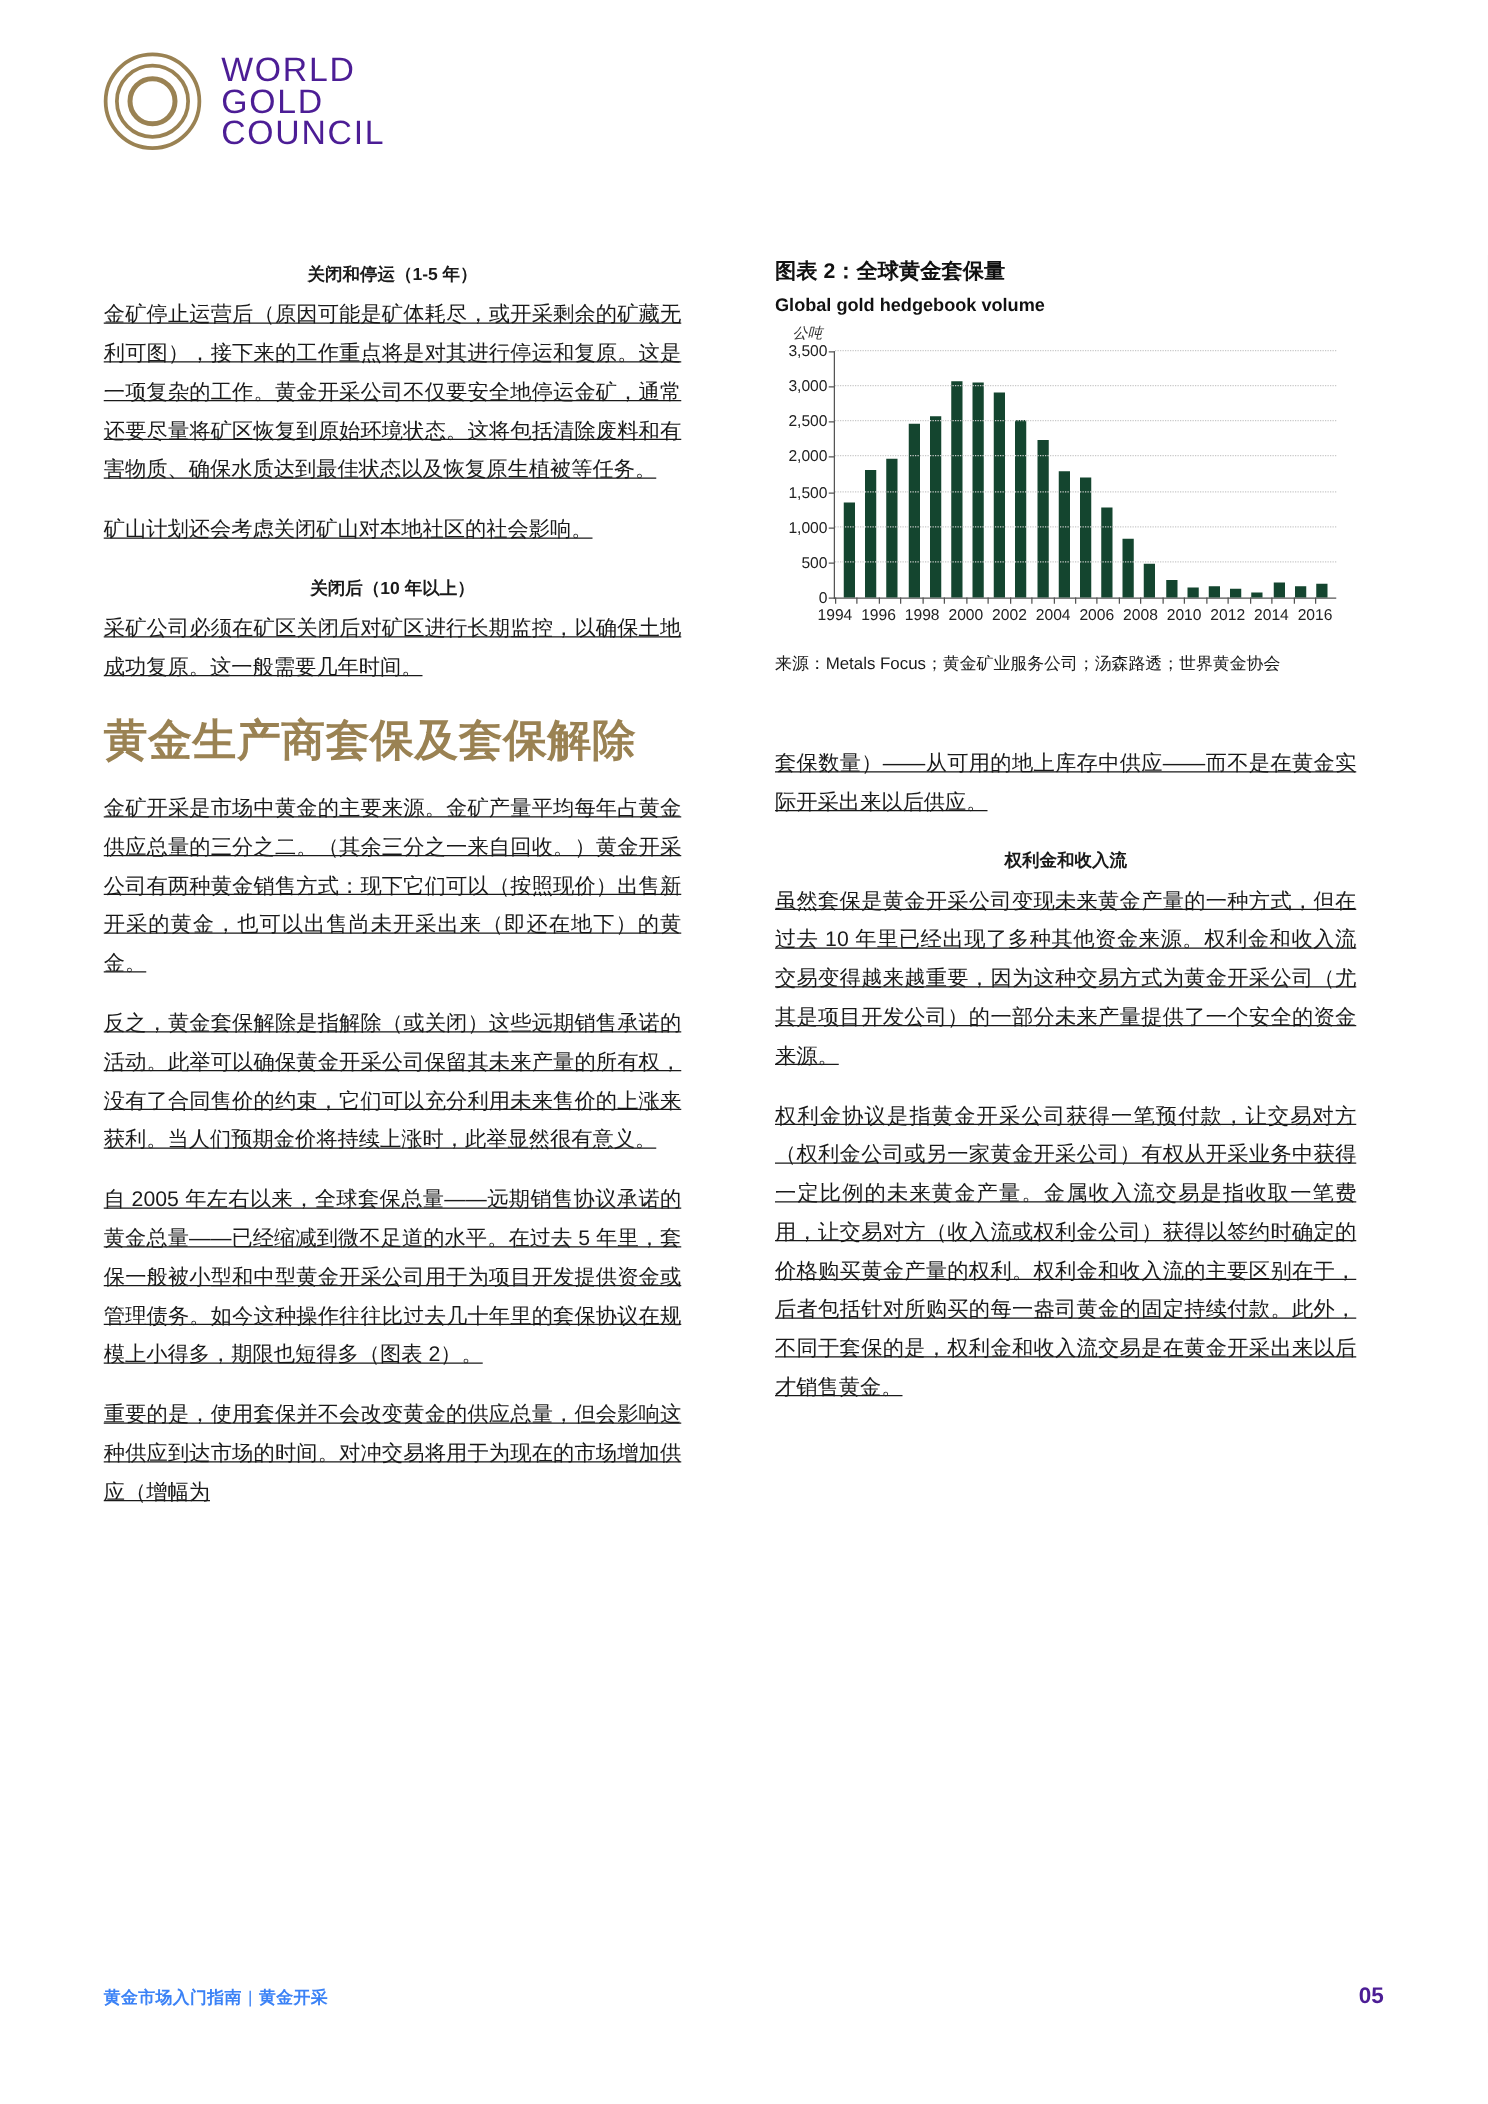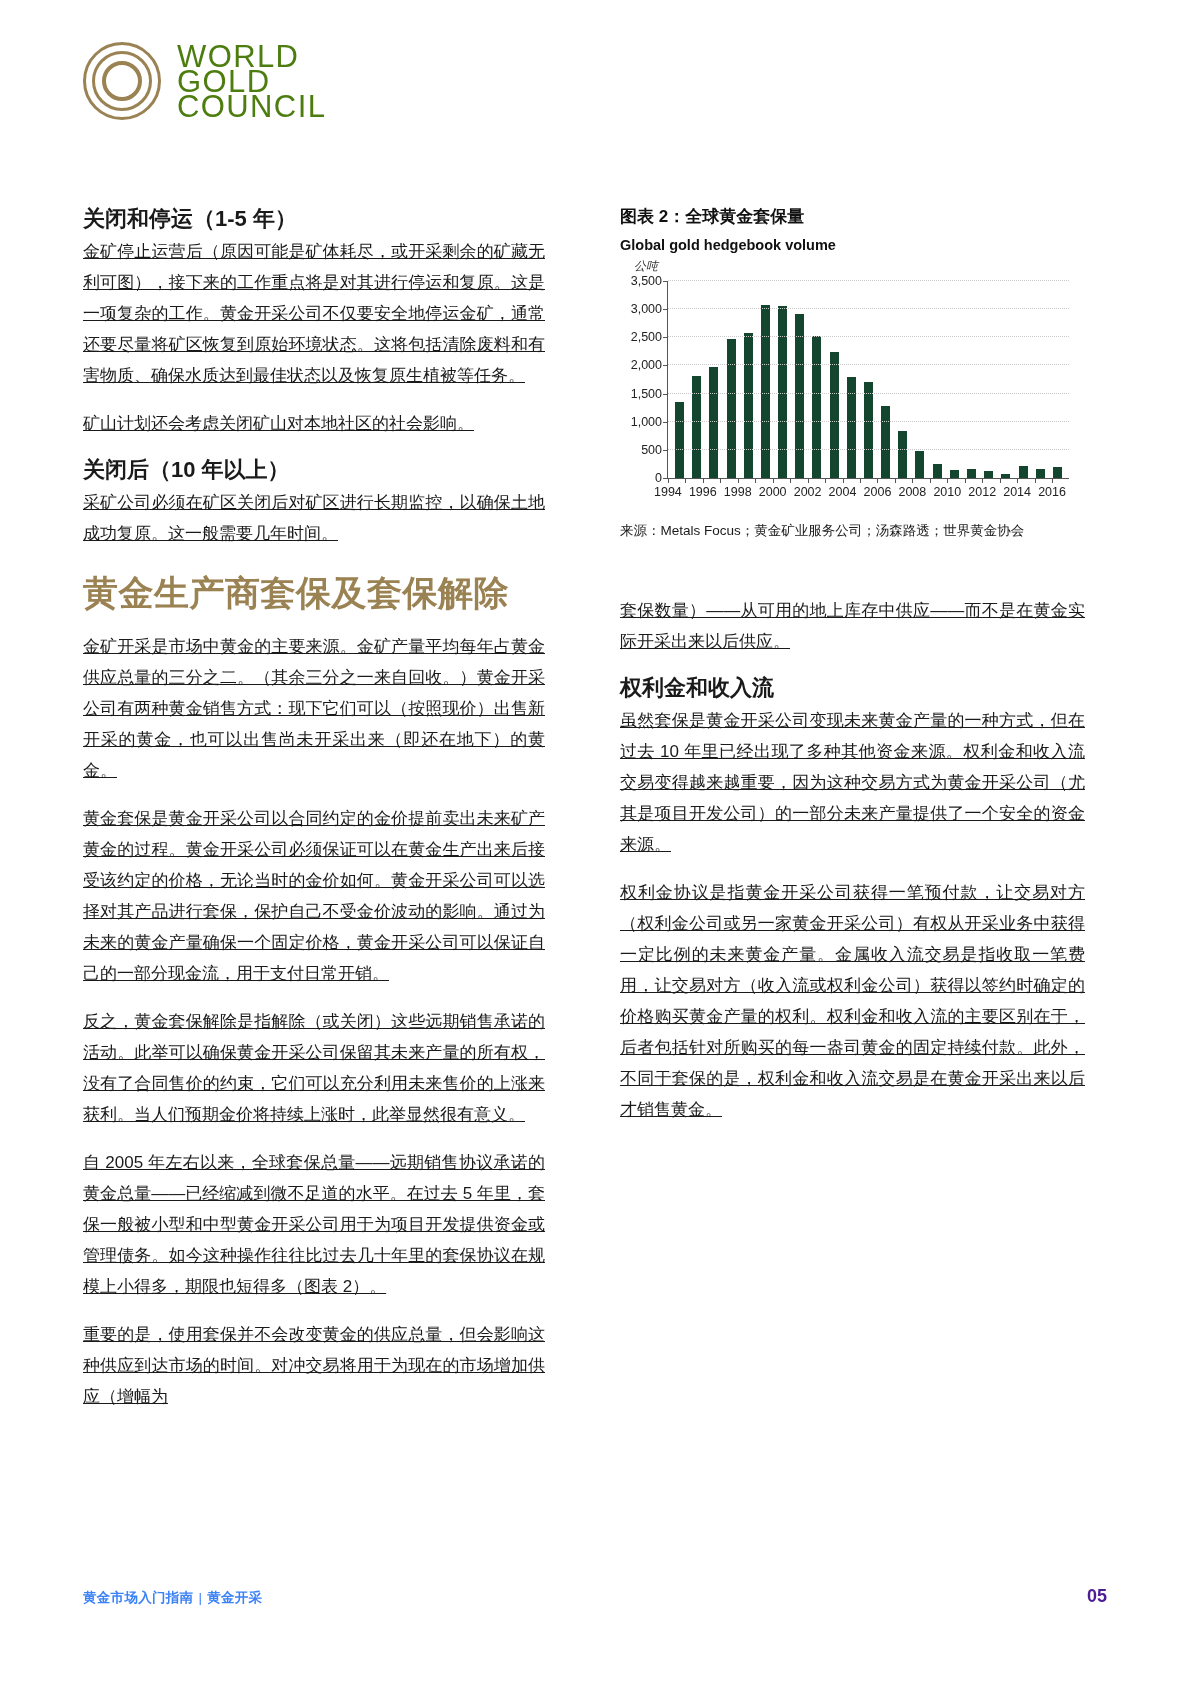--- a/index.html
+++ b/index.html
@@ -39,22 +39,22 @@
   .logo-mark span {
     position: absolute;
     border-radius: 50%;
     border: 3px solid #9a8253;
     box-sizing: border-box;
   }
   .ring1 { left: 0; top: 0; width: 78px; height: 78px; }
   .ring2 { left: 9px; top: 9px; width: 60px; height: 60px; }
   .ring3 { left: 19px; top: 19px; width: 40px; height: 40px; border-width: 4px !important; }
   .logo-text {
-    color: #4d7c0f;
-    font-size: 31px;
+    color: #4c1d95;
+    font-size: 27px;
     line-height: 25px;
     letter-spacing: 1.4px;
     font-weight: 400;
     font-family: "Liberation Sans", sans-serif;
   }
 
   
   .col-left {
     position: absolute;
     left: 83px;
@@ -68,25 +68,26 @@
     width: 462px;
   }
   .col-right-text {
     position: absolute;
     left: 620px;
     top: 595px;
     width: 465px;
   }
 
   h3.sub {
-    font-size: 22px;
+    font-size: 14px;
     font-weight: bold;
     color: #1a1a1a;
     margin: 0 0 3px 0;
     line-height: 28px;
+    text-align: center;
   }
   p.body {
     font-size: 17px;
     color: #1a1a1a;
     margin: 0 0 17px 0;
     line-height: 31px;
     text-align: justify;
     text-justify: inter-ideograph;
     text-decoration: underline;
   }
@@ -259,21 +260,20 @@
   </div>
 
   <div class="col-left">
     <h3 class="sub">关闭和停运（1-5 年）</h3>
     <p class="body">金矿停止运营后（原因可能是矿体耗尽，或开采剩余的矿藏无利可图），接下来的工作重点将是对其进行停运和复原。这是一项复杂的工作。黄金开采公司不仅要安全地停运金矿，通常还要尽量将矿区恢复到原始环境状态。这将包括清除废料和有害物质、确保水质达到最佳状态以及恢复原生植被等任务。</p>
     <p class="body">矿山计划还会考虑关闭矿山对本地社区的社会影响。</p>
     <h3 class="sub">关闭后（10 年以上）</h3>
     <p class="body">采矿公司必须在矿区关闭后对矿区进行长期监控，以确保土地成功复原。这一般需要几年时间。</p>
     <h2 class="gold">黄金生产商套保及套保解除</h2>
     <p class="body">金矿开采是市场中黄金的主要来源。金矿产量平均每年占黄金供应总量的三分之二。（其余三分之一来自回收。）黄金开采公司有两种黄金销售方式：现下它们可以（按照现价）出售新开采的黄金，也可以出售尚未开采出来（即还在地下）的黄金。</p>
-    <p class="body">黄金套保是黄金开采公司以合同约定的金价提前卖出未来矿产黄金的过程。黄金开采公司必须保证可以在黄金生产出来后接受该约定的价格，无论当时的金价如何。黄金开采公司可以选择对其产品进行套保，保护自己不受金价波动的影响。通过为未来的黄金产量确保一个固定价格，黄金开采公司可以保证自己的一部分现金流，用于支付日常开销。</p>
     <p class="body">反之，黄金套保解除是指解除（或关闭）这些远期销售承诺的活动。此举可以确保黄金开采公司保留其未来产量的所有权，没有了合同售价的约束，它们可以充分利用未来售价的上涨来获利。当人们预期金价将持续上涨时，此举显然很有意义。</p>
     <p class="body">自 2005 年左右以来，全球套保总量——远期销售协议承诺的黄金总量——已经缩减到微不足道的水平。在过去 5 年里，套保一般被小型和中型黄金开采公司用于为项目开发提供资金或管理债务。如今这种操作往往比过去几十年里的套保协议在规模上小得多，期限也短得多（图表 2）。</p>
     <p class="body">重要的是，使用套保并不会改变黄金的供应总量，但会影响这种供应到达市场的时间。对冲交易将用于为现在的市场增加供应（增幅为</p>
   </div>
 
   <div class="col-right">
     <div class="chart-title">图表 2：全球黄金套保量</div>
     <div class="chart-subtitle">Global gold hedgebook volume</div>
     <div class="chart-unit">公吨</div>
 

